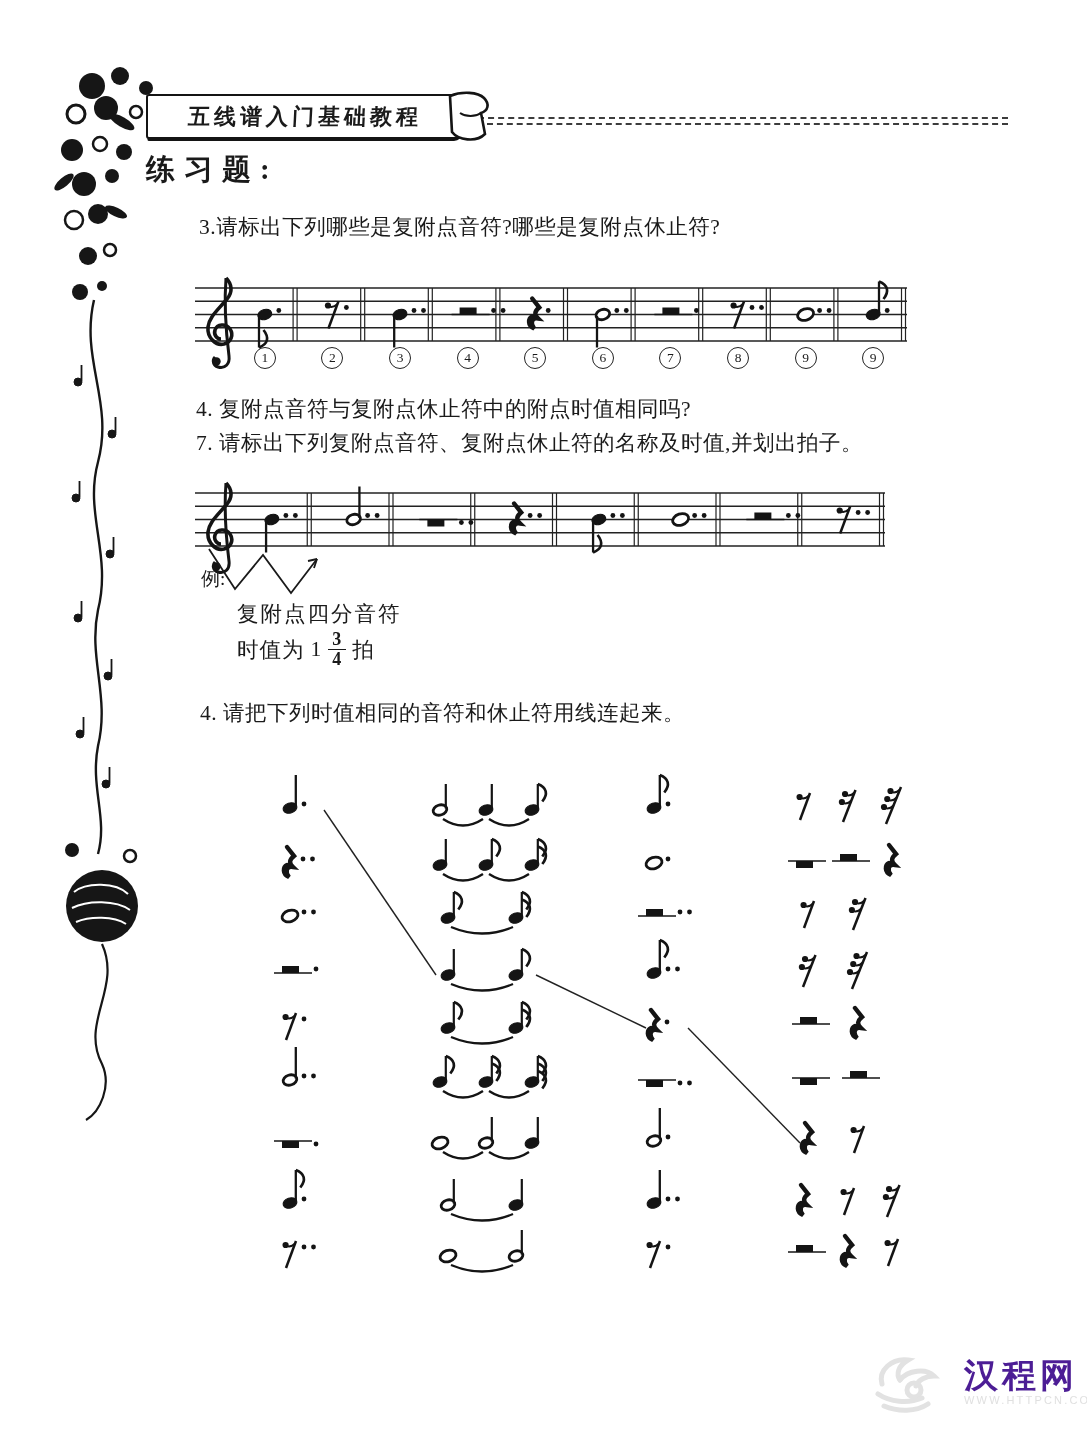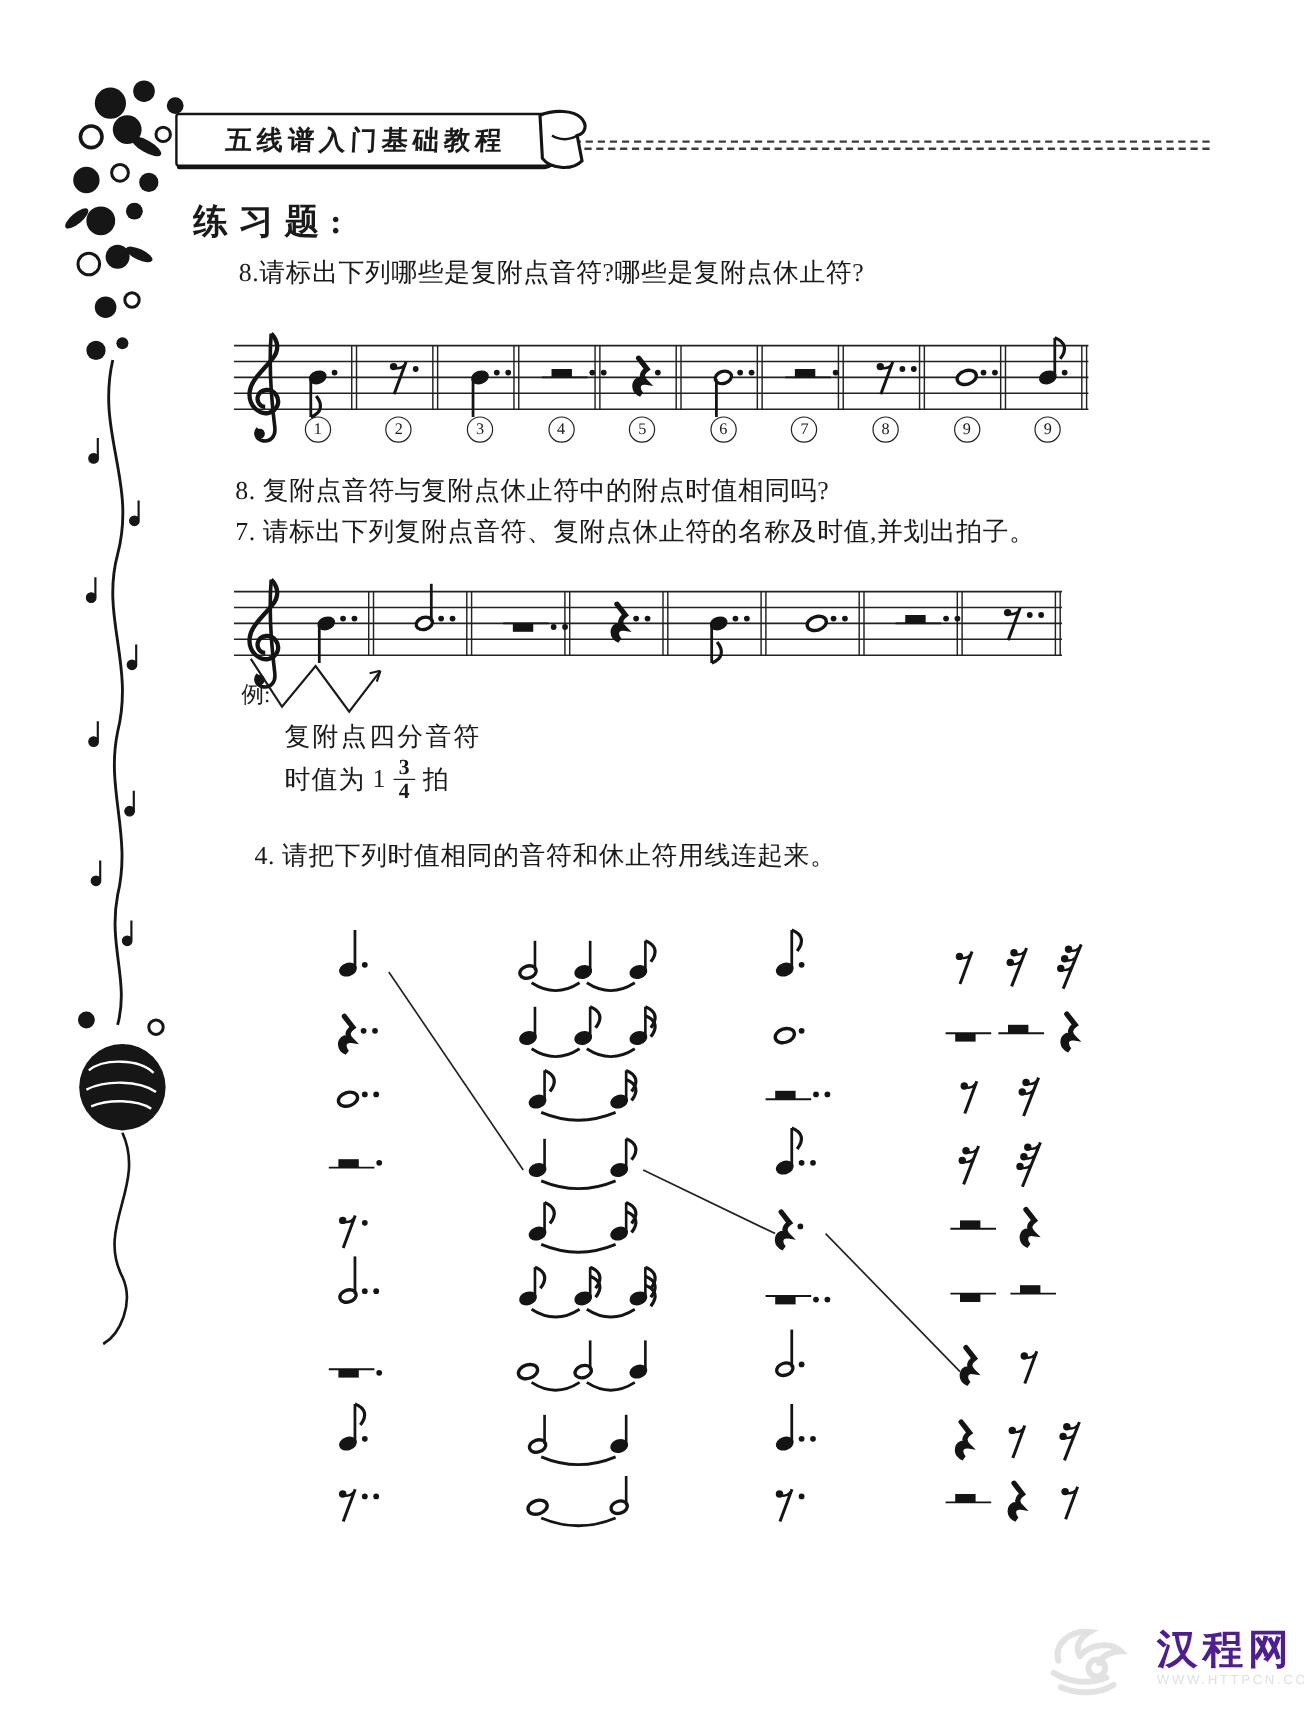--- a/index.html
+++ b/index.html
@@ -8,26 +8,26 @@
         font-family:"Liberation Serif","DejaVu Serif",serif;color:#1a1a1a;overflow:hidden}
   #vine{position:absolute;left:50px;top:60px;z-index:3}
   #banner{position:absolute;left:146px;top:94px;width:318px;height:45px;border:2.5px solid #141414;
           border-radius:3px 10px 10px 3px;box-shadow:0 3.5px 0 -1.5px #141414;background:#fff;
           display:flex;align-items:center;justify-content:center;z-index:2}
   #banner .t{font-size:22px;font-weight:bold;letter-spacing:4px;transform:skewX(-3deg);white-space:nowrap}
   .bscroll{position:absolute;right:-30px;top:-6px}
   #dashes{position:absolute;left:478px;top:117px;width:530px}
   .dr{height:0;border-top:2.6px dashed #3c3c3c}
   .dr2{margin-top:4px;margin-left:9px}
-  #section-title{position:absolute;left:146px;top:150px;font-size:29px;font-weight:bold;letter-spacing:9px;margin:15px}
+  #section-title{position:absolute;left:146px;top:150px;font-size:29px;font-weight:bold;letter-spacing:9px;margin:0}
   .q{position:absolute;font-size:21.5px;letter-spacing:.5px;white-space:nowrap;margin:0}
   #q1{left:199px;top:212px}
   #q2{left:196px;top:394px}
   #q3{left:196px;top:428px}
-  #q4{left:212px;top:698px}
+  #q4{left:200px;top:698px}
   .staffwrap{position:absolute}
   .staffwrap svg{overflow:visible}
   #staff1{left:195px;top:268px}
   #staff2{left:195px;top:473px}
   #staff1-nums{position:absolute;left:0;top:347px;width:100%;height:26px}
   .cnum{position:absolute;width:22px;height:22px;border:1.5px solid #222;border-radius:50%;
         text-align:center;line-height:20px;font-size:13.5px}
   #ex-zigzag{position:absolute;left:207px;top:543px;overflow:visible}
   #ex-label{position:absolute;left:201px;top:566px;font-size:19px}
   #ex-cap1{position:absolute;left:237px;top:599px;font-size:21.5px;letter-spacing:2px;white-space:nowrap}
@@ -107,21 +107,21 @@
     </svg>
   </div>
 
   <div id="dashes">
     <div class="dr"></div>
     <div class="dr dr2"></div>
   </div>
 
   <h2 id="section-title">练习题:</h2>
 
-  <p class="q" id="q1">8.请标出下列哪些是复附点音符?哪些是复附点休止符?</p>
+  <p class="q" id="q1">3.请标出下列哪些是复附点音符?哪些是复附点休止符?</p>
   <div class="staffwrap" id="staff1"><svg width="712" height="104" viewBox="0 0 712 104">
         <line x1="0" y1="20" x2="712" y2="20" stroke="#222" stroke-width="1.3"></line>
         <line x1="0" y1="33.25" x2="712" y2="33.25" stroke="#222" stroke-width="1.3"></line>
         <line x1="0" y1="46.5" x2="712" y2="46.5" stroke="#222" stroke-width="1.3"></line>
         <line x1="0" y1="59.75" x2="712" y2="59.75" stroke="#222" stroke-width="1.3"></line>
         <line x1="0" y1="73" x2="712" y2="73" stroke="#222" stroke-width="1.3"></line>
         <line x1="98.1" y1="20" x2="98.1" y2="73" stroke="#222" stroke-width="1.2"></line>
         <line x1="102.1" y1="20" x2="102.1" y2="73" stroke="#222" stroke-width="1.2"></line>
         <line x1="165.7" y1="20" x2="165.7" y2="73" stroke="#222" stroke-width="1.2"></line>
         <line x1="169.7" y1="20" x2="169.7" y2="73" stroke="#222" stroke-width="1.2"></line>
@@ -208,21 +208,21 @@
       <span class="cnum" style="left: 389px;">3</span>
       <span class="cnum" style="left: 456.6px;">4</span>
       <span class="cnum" style="left: 524.2px;">5</span>
       <span class="cnum" style="left: 591.8px;">6</span>
       <span class="cnum" style="left: 659.4px;">7</span>
       <span class="cnum" style="left: 727px;">8</span>
       <span class="cnum" style="left: 794.6px;">9</span>
       <span class="cnum" style="left: 862.2px;">9</span>
     </div>
 
-  <p class="q" id="q2">8. 复附点音符与复附点休止符中的附点时值相同吗?</p>
+  <p class="q" id="q2">4. 复附点音符与复附点休止符中的附点时值相同吗?</p>
   <p class="q" id="q3">7. 请标出下列复附点音符、复附点休止符的名称及时值,并划出拍子。</p>
   <div class="staffwrap" id="staff2"><svg width="690" height="104" viewBox="0 0 690 104">
         <line x1="0" y1="20" x2="690" y2="20" stroke="#222" stroke-width="1.3"></line>
         <line x1="0" y1="33.25" x2="690" y2="33.25" stroke="#222" stroke-width="1.3"></line>
         <line x1="0" y1="46.5" x2="690" y2="46.5" stroke="#222" stroke-width="1.3"></line>
         <line x1="0" y1="59.75" x2="690" y2="59.75" stroke="#222" stroke-width="1.3"></line>
         <line x1="0" y1="73" x2="690" y2="73" stroke="#222" stroke-width="1.3"></line>
         <line x1="112.25" y1="20" x2="112.25" y2="73" stroke="#222" stroke-width="1.2"></line>
         <line x1="116.25" y1="20" x2="116.25" y2="73" stroke="#222" stroke-width="1.2"></line>
         <line x1="194" y1="20" x2="194" y2="73" stroke="#222" stroke-width="1.2"></line>

